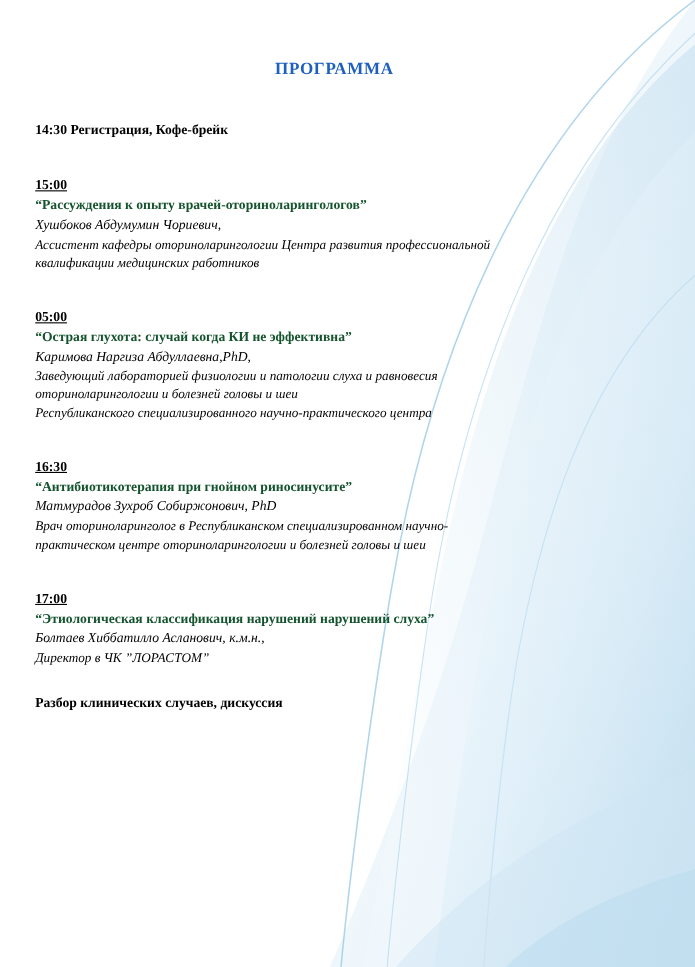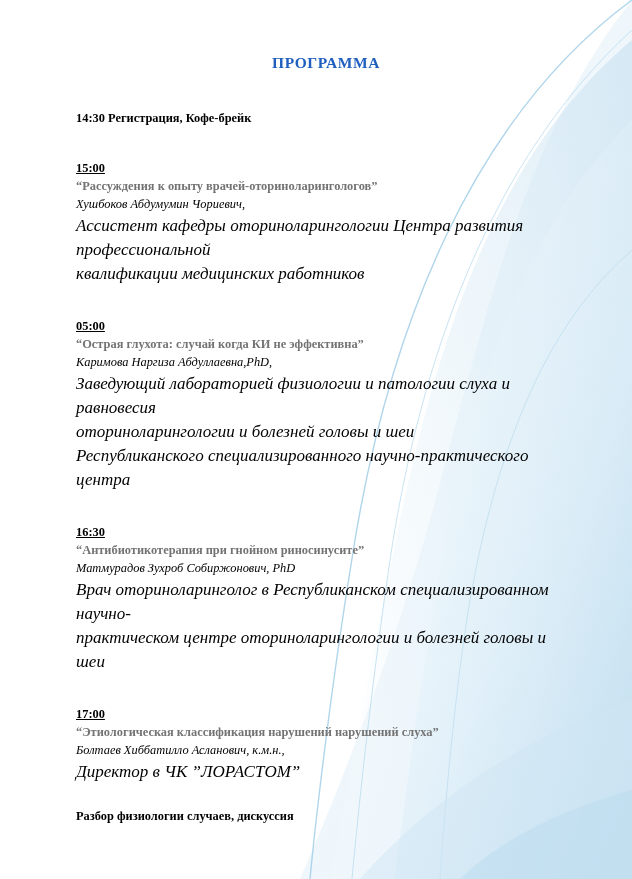--- a/index.html
+++ b/index.html
@@ -20,21 +20,21 @@
     position: absolute;
     inset: 0;
     pointer-events: none;
     z-index: 0;
   }
 
   
   .page {
     position: relative;
     z-index: 2;
-    padding: 46px 56px 0 76px;
+    padding: 46px 56px 0 32px;
     box-sizing: border-box;
   }
 
   .doc-title {
     text-align: center;
     color: #1f5fbf;
     font-weight: bold;
     font-size: 15.5px;
     letter-spacing: 0.6px;
     margin: 8px 0 0 0;
@@ -58,34 +58,34 @@
     font-weight: bold;
     font-size: 12.4px;
     color: #000;
     line-height: 1.45;
     text-decoration: underline;
   }
 
   .topic {
     font-weight: bold;
     font-size: 12.4px;
-    color: #737373;
+    color: #14532d;
     line-height: 1.45;
   }
 
   .speaker {
     font-style: italic;
     font-size: 12.4px;
     color: #000;
     line-height: 1.42;
   }
 
   .role {
     font-style: italic;
-    font-size: 17px;
+    font-size: 12px;
     color: #000;
     line-height: 1.42;
   }
 
   .closing {
     font-weight: bold;
     font-size: 12.4px;
     color: #000;
     margin-top: 24px;
     line-height: 1.45;
@@ -167,16 +167,16 @@
       <div class="role">практическом центре оториноларингологии и болезней головы и шеи</div>
     </div>
 
     <div class="entry">
       <div class="time">17:00</div>
       <div class="topic">“Этиологическая классификация нарушений нарушений слуха”</div>
       <div class="speaker">Болтаев Хиббатилло Асланович, к.м.н.,</div>
       <div class="role">Директор в ЧК ”ЛОРАСТОМ”</div>
     </div>
 
-    <div class="closing">Разбор физиологии случаев, дискуссия</div>
+    <div class="closing">Разбор клинических случаев, дискуссия</div>
 
   </div>
 </div>
 
 </body></html>

